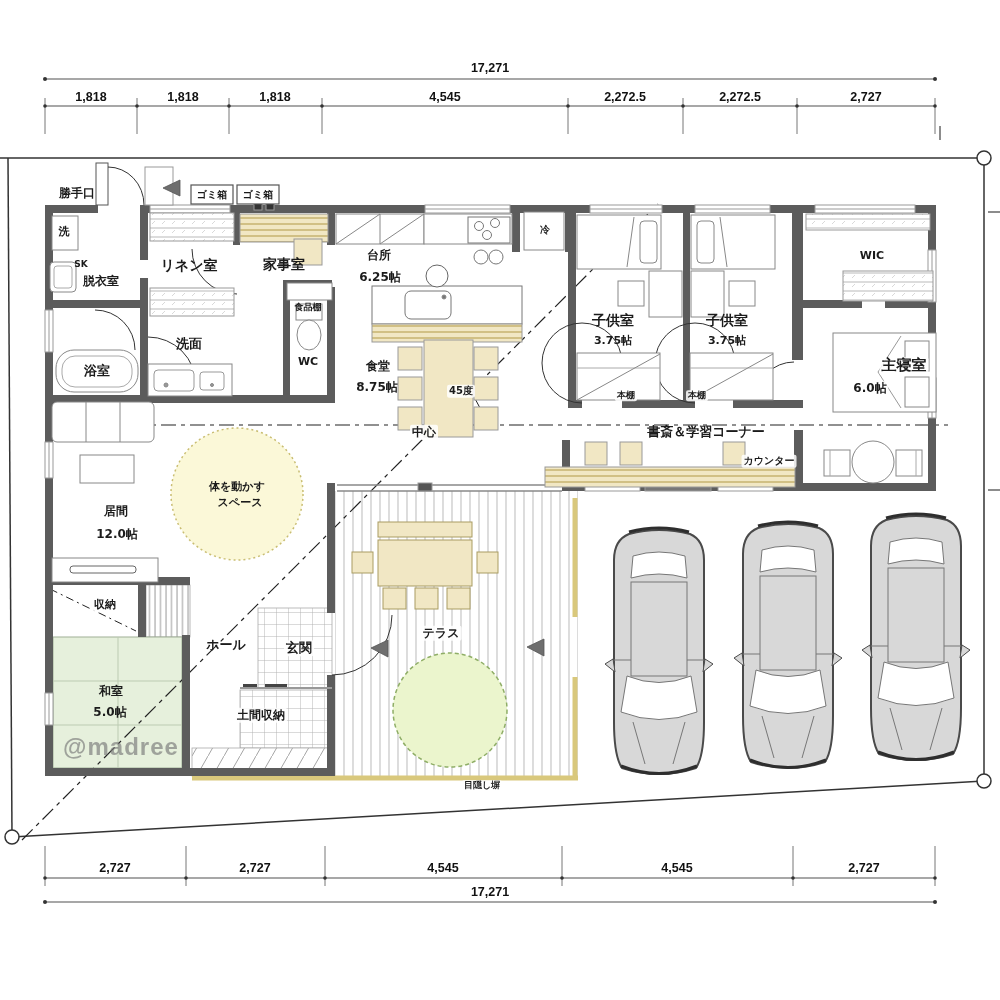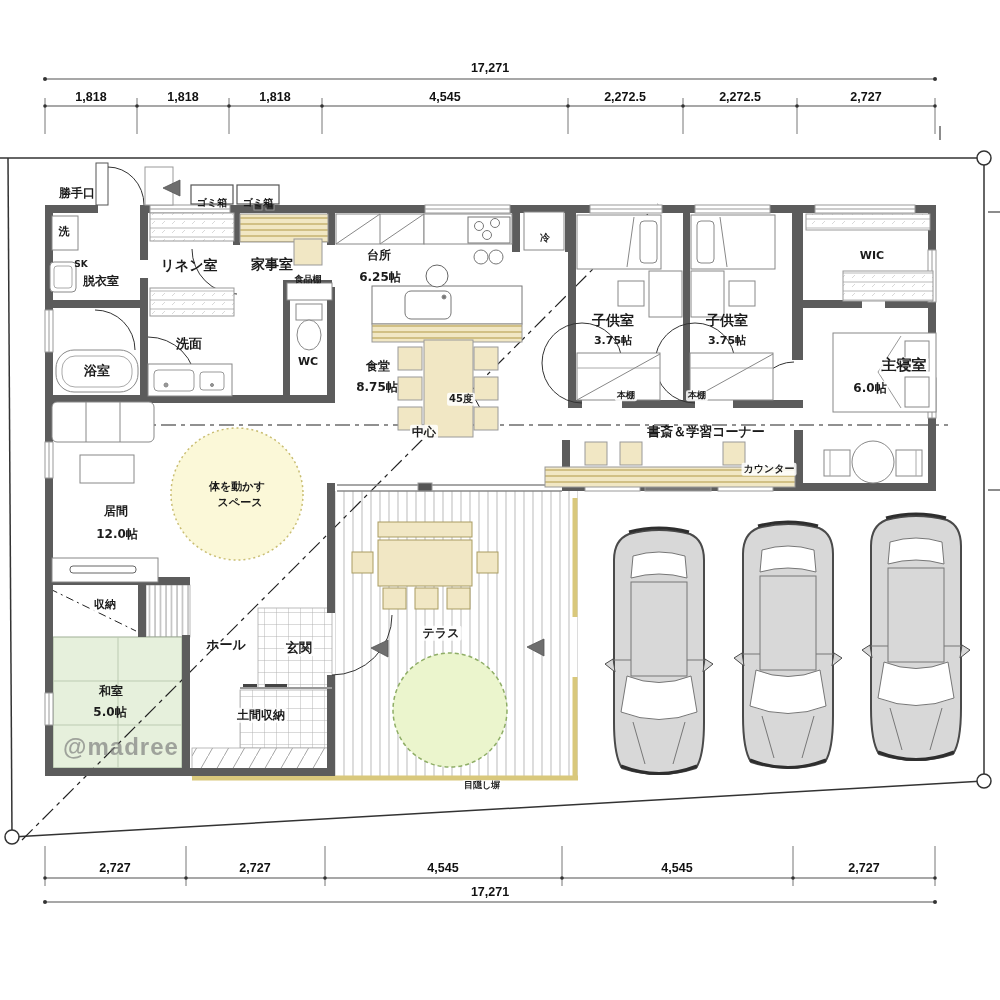--- a/index.html
+++ b/index.html
@@ -1,21 +1,21 @@
 <!DOCTYPE html>
 <html><head>
 <meta charset="utf-8">
 <style>
   html,body{margin:0;padding:0;background:#fff;}
   #stage{position:relative;width:1000px;height:1000px;background:#ffffff;overflow:hidden;
          font-family:"DejaVu Sans",sans-serif;}
   #plan-svg{position:absolute;left:0;top:0;}
   .lbl{position:absolute;transform:translate(-50%,-50%);font-weight:bold;color:#1b1b1b;
        white-space:nowrap;line-height:1.05;text-align:center;font-family:"DejaVu Sans",sans-serif;}
-  .s9{font-size:9px;} .s10{font-size:10px;margin-top:8px;} .s11{font-size:11px;} .s12{font-size:12px;}
+  .s9{font-size:9px;} .s10{font-size:10px;} .s11{font-size:11px;} .s12{font-size:12px;}
   .s13{font-size:13px;text-align:right;} .s14{font-size:14px;} .s15{font-size:15px;margin-left:32px;} .s16{font-size:12px;}
   .bg{background:rgba(255,255,255,0.85);padding:1px 2px;border-radius:2px;}
   .dim{position:absolute;transform:translate(-50%,-50%);font-family:"Liberation Sans",sans-serif;
        font-weight:bold;font-size:12.5px;color:#111;white-space:nowrap;}
   .watermark{position:absolute;transform:translate(-50%,-50%);font-family:"Liberation Sans",sans-serif;
        font-weight:600;font-size:24px;color:rgba(120,120,120,0.65);letter-spacing:1px;}
 </style>
 </head>
 <body>
 
@@ -379,25 +379,25 @@
   <div class="dim" style="left:864px;top:868px">2,727</div>
   <div class="dim" style="left:490px;top:892px">17,271</div>
 
   <div class="lbl s12" style="left:77px;top:193px">勝手口</div>
   <div class="lbl s10" style="left:212px;top:195px">ゴミ箱</div>
   <div class="lbl s10" style="left:258px;top:195px">ゴミ箱</div>
   <div class="lbl s11" style="left:64px;top:232px">洗</div>
   <div class="lbl s9" style="left:81px;top:265px">SK</div>
   <div class="lbl s12" style="left:101px;top:281px">脱衣室</div>
   <div class="lbl s14" style="left:189px;top:265px">リネン室</div>
-  <div class="lbl s14" style="left:272px;top:264px">家事室</div>
+  <div class="lbl s14" style="left:284px;top:264px">家事室</div>
   <div class="lbl s16" style="left:379px;top:255px">台所</div>
   <div class="lbl s12" style="left:380px;top:277px">6.25帖</div>
   <div class="lbl s10" style="left:545px;top:230px">冷</div>
-  <div class="lbl s9" style="left:308px;top:280px">食品棚</div>
+  <div class="lbl s9" style="left:308px;top:308px">食品棚</div>
   <div class="lbl s11" style="left:308px;top:362px">WC</div>
   <div class="lbl s13" style="left:189px;top:344px">洗面</div>
   <div class="lbl s13 bg" style="left:97px;top:371px">浴室</div>
   <div class="lbl s16" style="left:378px;top:366px">食堂</div>
   <div class="lbl s12" style="left:377px;top:387px">8.75帖</div>
   <div class="lbl s10 bg" style="left:461px;top:391px">45度</div>
   <div class="lbl s12 bg" style="left:424px;top:432px">中心</div>
   <div class="lbl s14" style="left:613px;top:320px">子供室</div>
   <div class="lbl s11" style="left:613px;top:341px">3.75帖</div>
   <div class="lbl s14" style="left:727px;top:320px">子供室</div>

